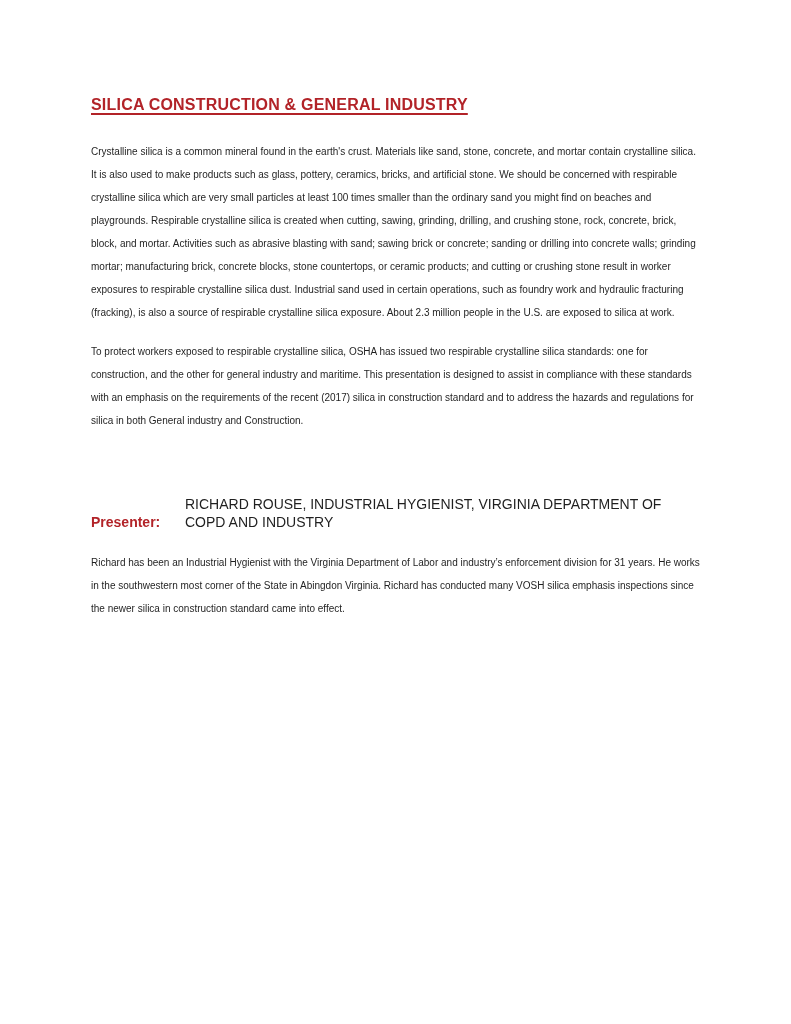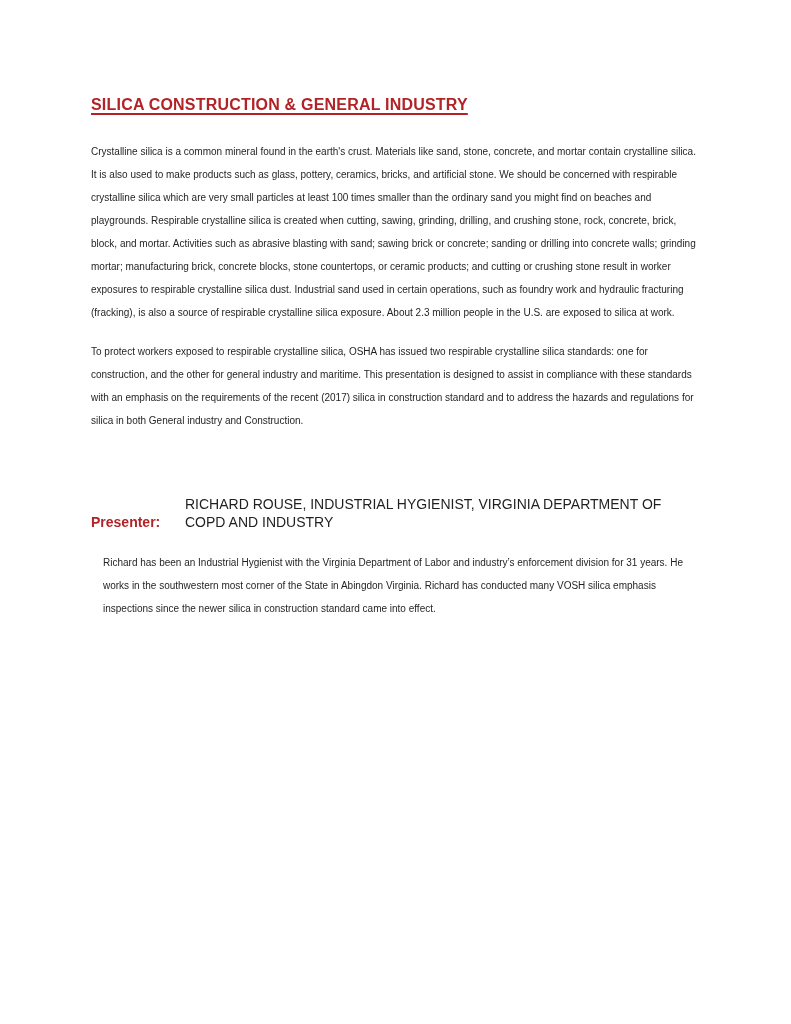--- a/index.html
+++ b/index.html
@@ -57,21 +57,21 @@
     flex: 0 0 94px;
     font-weight: 700;
     color: var(--accent, #B22328);
   }
   .presenter-name {
     flex: 1 1 auto;
     max-width: 515px;
     color: var(--text, #1F1F1F);
   }
   .bio-par {
-    margin: 12px;
+    margin: 0;
   }
 </style>
 </head>
 <body>
 
 <div class="page">
   <div class="content">
 
     <h1 class="doc-title">SILICA CONSTRUCTION &amp; GENERAL INDUSTRY</h1>
 

